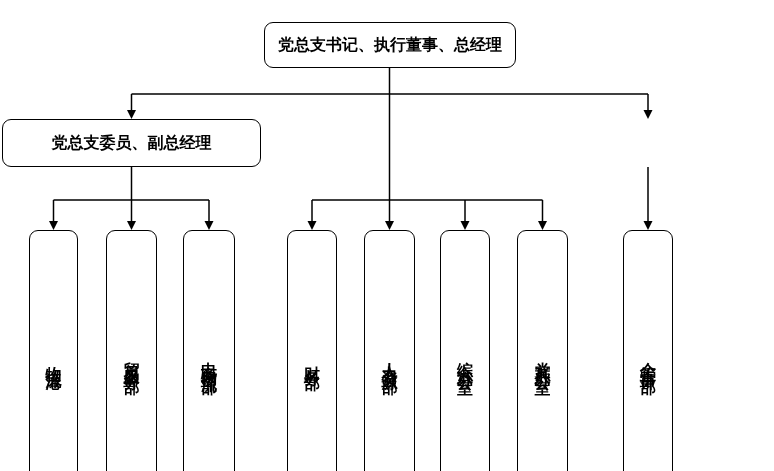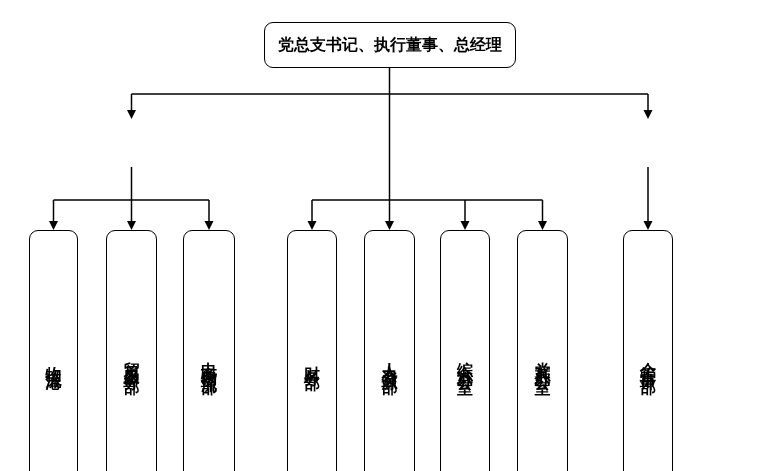--- a/index.html
+++ b/index.html
@@ -100,20 +100,23 @@
     <polygon points="538,201 547,201 542.5,210"></polygon>
 
     <path d="M648,147 V201"></path>
     <polygon points="643.5,201 652.5,201 648,210"></polygon>
   </svg>
 
   <div class="node n-root">
     <span>党总支书记、执行董事、总经理</span>
   </div>
 
+  <div class="node n-l2a">
+    <span>党总支委员、副总经理</span>
+  </div>
 
   <div class="node vnode n-d1">
     <span>物流港</span>
   </div>
   <div class="node vnode n-d2">
     <span>贸易服务部</span>
   </div>
   <div class="node vnode n-d3">
     <span>电商物流部</span>
   </div>

